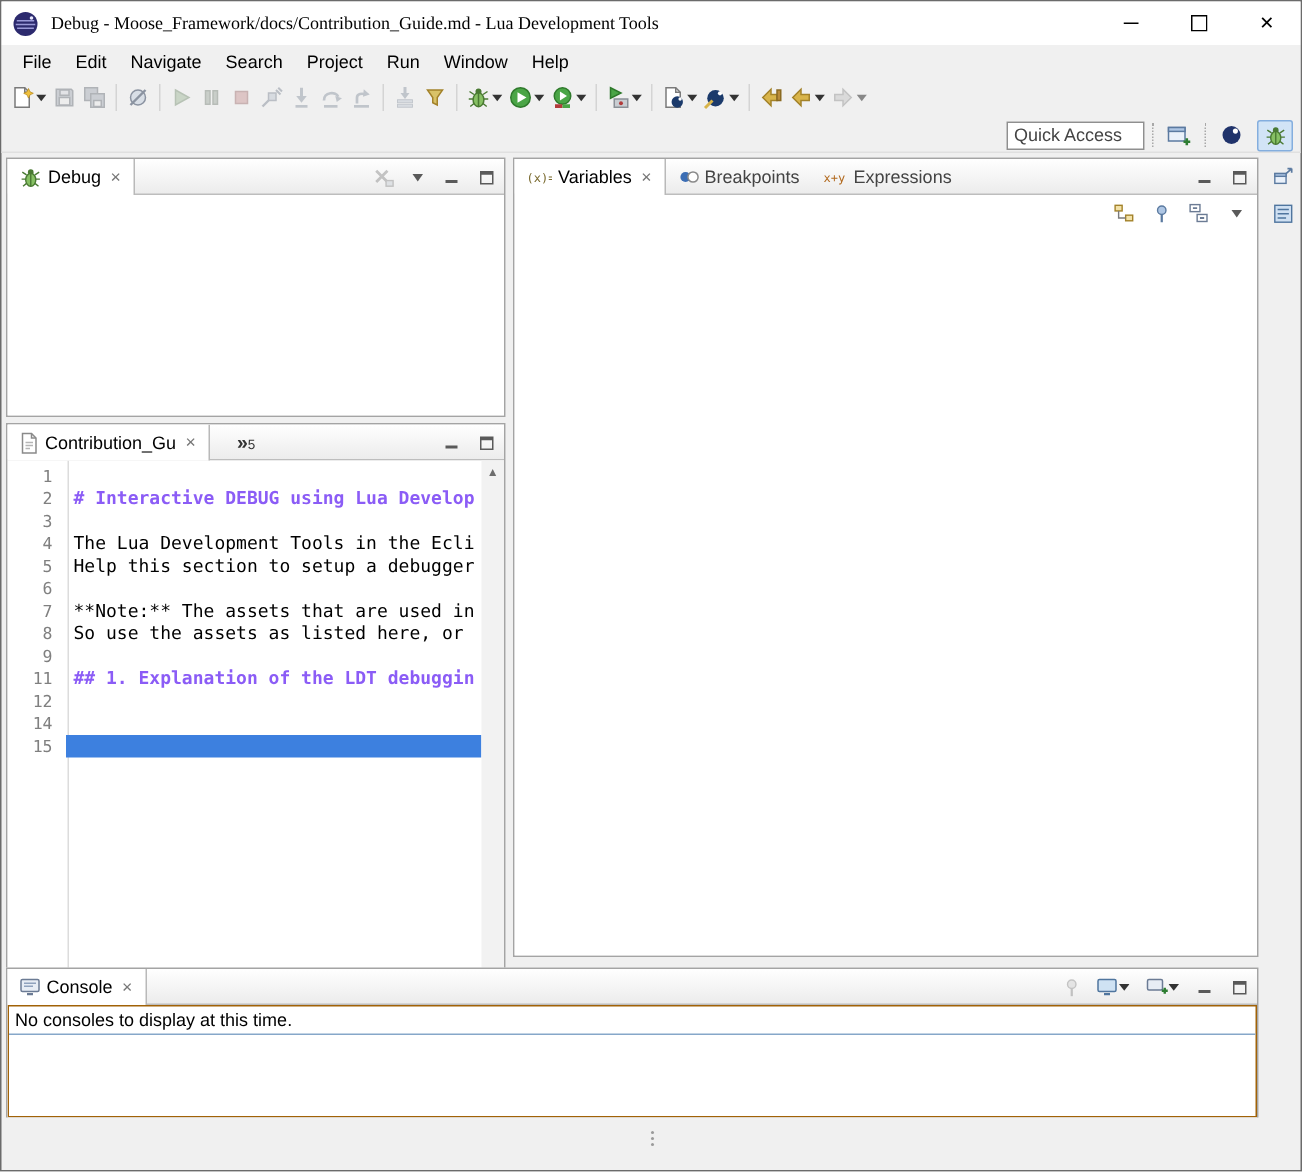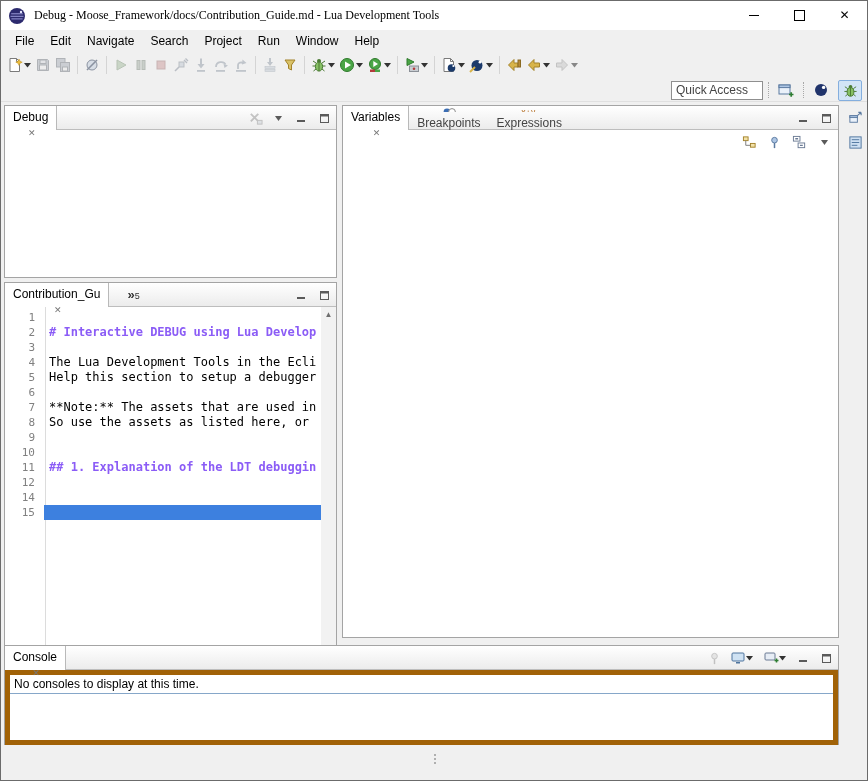--- a/index.html
+++ b/index.html
@@ -31,21 +31,21 @@
   .qa-input { width:92px; height:19px; border:1px solid #8f8f8f; background:#fff; font-family:"Liberation Sans",sans-serif; font-size:12px; padding:0 4px; color:#222; }
   .qa-input::placeholder { color:#444; opacity:1; }
   .psep { width:1px; height:16px; border-left:1px dotted #a8a8a8; }
   .pbtn { width:24px; height:21px; display:inline-flex; align-items:center; justify-content:center; border-radius:2px; }
   .pbtn.active { background:#d2e4f6; border:1px solid #84aede; }
 
   
   .panel { position:absolute; border:1px solid #a4a4a4; background:#fff; overflow:hidden; }
   .tabrow { position:relative; height:24px; background:linear-gradient(#ffffff,#ebebeb); display:flex; }
   .tabrow::after { content:""; position:absolute; left:0; right:0; bottom:0; height:1px; background:#bdbdbd; }
-  .tab { position:relative; z-index:1; height:24px; display:flex; align-items:center; gap:4px; padding:0 8px; color:#444; font-size:12px;flex-direction:column; }
+  .tab { position:relative; z-index:1; height:24px; display:flex; align-items:center; gap:4px; padding:0 8px; color:#444; font-size:12px; }
   .tab.selected { background:#fff; color:#000; border-right:1px solid #b9b9b9; }
   .tclose { font-size:9px; color:#777; margin-left:2px; }
   .tab-toolbar { position:absolute; z-index:2; right:4px; top:0; height:24px; display:flex; align-items:center; gap:7px; }
   .hbtn { display:inline-flex; align-items:center; justify-content:center; width:16px; height:16px; }
   .panel-body { position:absolute; top:24px; left:0; right:0; bottom:0; background:#fff; }
   .rp-toolbar { position:absolute; top:24px; left:0; right:0; height:24px; background:#fff; display:flex; justify-content:flex-end; align-items:center; gap:9px; padding-right:6px; }
   .rp-body { position:absolute; top:48px; left:0; right:0; bottom:0; background:#fff; }
 
   
   .tab-overflow { margin-left:18px; align-self:center; display:inline-flex; align-items:flex-end; color:#333; z-index:1; }
@@ -63,21 +63,21 @@
   .vscroll { position:absolute; top:0; right:0; bottom:15px; width:15px; background:#f2f2f2; }
   .vscroll .up { position:absolute; top:0; left:0; }
   .vscroll .down { position:absolute; bottom:0; left:0; }
   .hscroll { position:absolute; left:0; right:15px; bottom:0; height:15px; background:#f2f2f2; display:flex; align-items:center; }
   .sarrow { width:15px; height:15px; display:flex; align-items:center; justify-content:center; font-size:8px; color:#6e6e6e; }
   .thumb { width:85px; height:11px; background:#cdcdcd; border:1px solid #bdbdbd; border-radius:2px; }
   .hsp { flex:1; }
   .corner { position:absolute; right:0; bottom:0; width:15px; height:15px; background:#f2f2f2; }
 
   
-  .console-page { position:absolute; inset:0; border:5px solid #a16207; background:#fff; }
+  .console-page { position:absolute; inset:0; border:1px solid #a16207; background:#fff; }
   .console-msg { height:19px; line-height:19px; padding:0 4px; border-bottom:1px solid #86a7c9; color:#000; font-size:12px; }
 
   
   .trim-right { position:absolute; top:104px; right:1px; width:22px; bottom:36px; background:#f0f0f0;
                 display:flex; flex-direction:column; align-items:center; padding-top:5px; gap:8px; }
   .trim-bottom { position:absolute; left:1px; right:1px; bottom:1px; height:34px; background:#f0f0f0; }
   .drag-dots { position:absolute; left:50%; top:9px; width:2px; height:2px; background:#9a9a9a; border-radius:50%;
                box-shadow:0 4px 0 #9a9a9a, 0 8px 0 #9a9a9a; }
 </style>
 </head>
@@ -453,24 +453,20 @@
             <span class="code">**Note:** The assets that are used in</span>
           </div>
           <div class="code-line">
             <span class="ln">8</span>
             <span class="code">So use the assets as listed here, or </span>
           </div>
           <div class="code-line">
             <span class="ln">9</span>
             <span class="code"></span>
           </div>
-          <div class="code-line">
-            <span class="ln">10</span>
-            <span class="code"></span>
-          </div>
           <div class="code-line heading">
             <span class="ln">11</span>
             <span class="code">## 1. Explanation of the LDT debuggin</span>
           </div>
           <div class="code-line">
             <span class="ln">12</span>
             <span class="code"></span>
           </div>
           <div class="code-line">
             <span class="ln">14</span>

